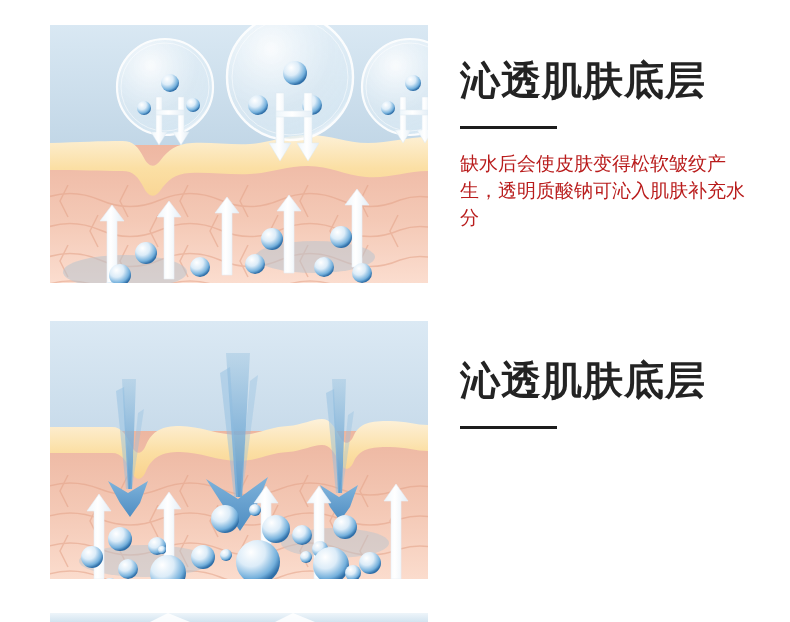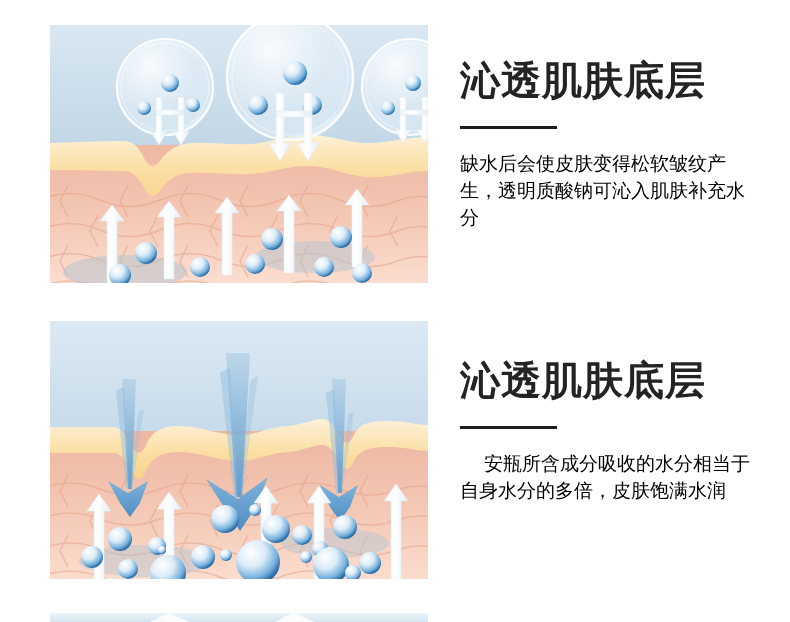--- a/index.html
+++ b/index.html
@@ -42,21 +42,21 @@
   .rule {
     width: 97px;
     height: 3px;
     background: #1d1d1d;
     margin-top: 26px;
   }
   .body {
     margin-top: 21px;
     font-size: 19px;
     line-height: 1.42;
-    color: #000000;
+    color: #b91c1c;
     width: 300px;
     font-family: "DejaVu Sans", "Liberation Sans", sans-serif;
   }
   .body.indent { text-indent: 24px; }
 </style>
 </head>
 <body>
 
 <div class="page">
 
@@ -384,21 +384,20 @@
             <circle cx="320" cy="242" r="11" fill="url(#drop2)"></circle>
             <circle cx="60" cy="266" r="9" fill="url(#drop2)"></circle>
           </g>
         </g>
       </svg>
     </div>
 
     <div class="textcol" style="left:460px;top:360px;">
       <div class="heading">沁透肌肤底层</div>
       <div class="rule"></div>
-      <div class="body indent">安瓶所含成分吸收的水分相当于自身水分的多倍，皮肤饱满水润</div>
     </div>
   </div>
 
   <div class="block" style="left:0;top:0;">
     <div class="illo" style="left:50px;top:613px;width:378px;height:9px;">
       <svg width="378" height="9" viewBox="0 0 378 9" xmlns="http://www.w3.org/2000/svg">
         <defs>
           <linearGradient id="s3sky" x1="0" y1="0" x2="0" y2="1">
             <stop offset="0%" stop-color="#eef5fa"></stop>
             <stop offset="100%" stop-color="#d3e4f0"></stop>

